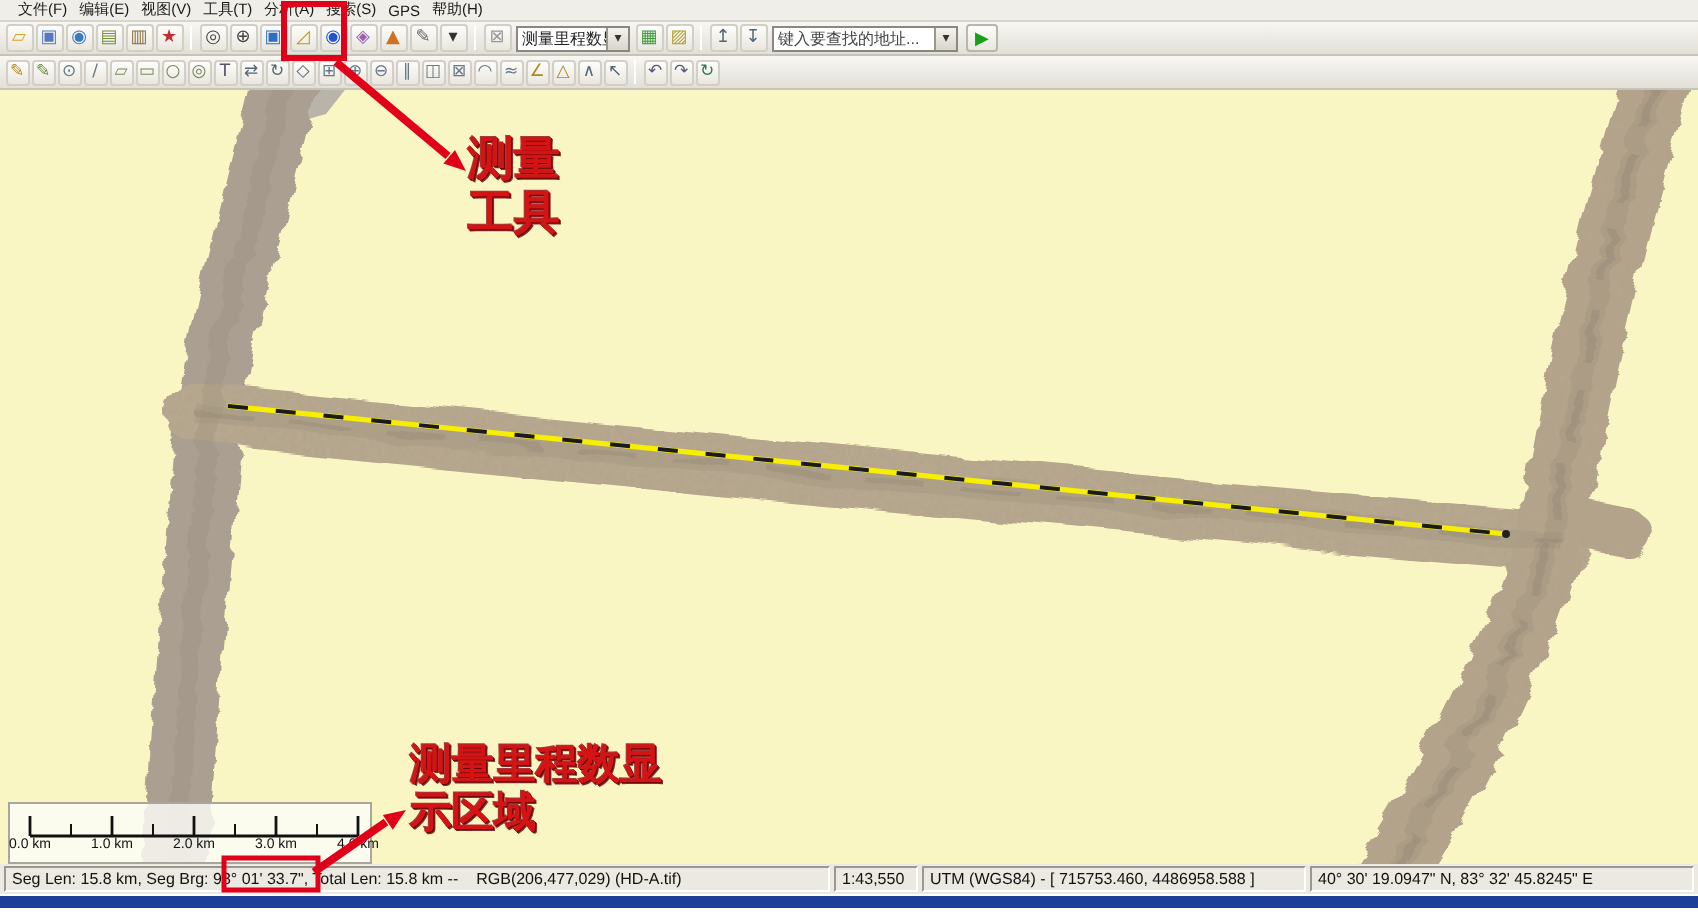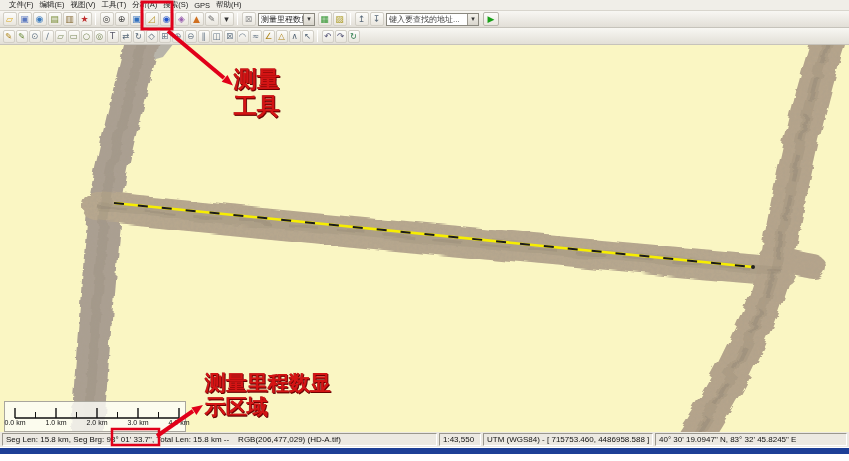--- a/index.html
+++ b/index.html
@@ -84,21 +84,21 @@
     background:#ece9e2; display:flex; gap:2px; padding:1px 2px;
     font-size:8px; color:#111;
   }
   .spanel {
     border:1px solid; border-color:#9a978e #ffffff #ffffff #9a978e;
     background:#ece9e2; line-height:11px; padding:0 3px;
     white-space:nowrap; overflow:hidden;
   }
   .spanel-left { flex:1; min-width:0; display:flex; gap:9px; }
   .spanel-scale { width:42px; flex:none; }
-  .spanel-coords { width:170px; flex:none; }
+  .spanel-coords { width:192px; flex:none; }
   .spanel-latlon { width:192px; flex:none; }
 
   .bottom-strip { position:absolute; top:447px; left:0; width:849px; height:14px; background:#fff; }
   .bottom-strip .blue { margin-top:1px; height:6px; background:#1d3f97; }
 
   
   .anno-overlay { position:absolute; top:0; left:0; width:849px; height:461px; pointer-events:none; z-index:50; }
   .anno-label {
     position:absolute; z-index:51; pointer-events:none;
     font-weight:bold; color:#d41414;

